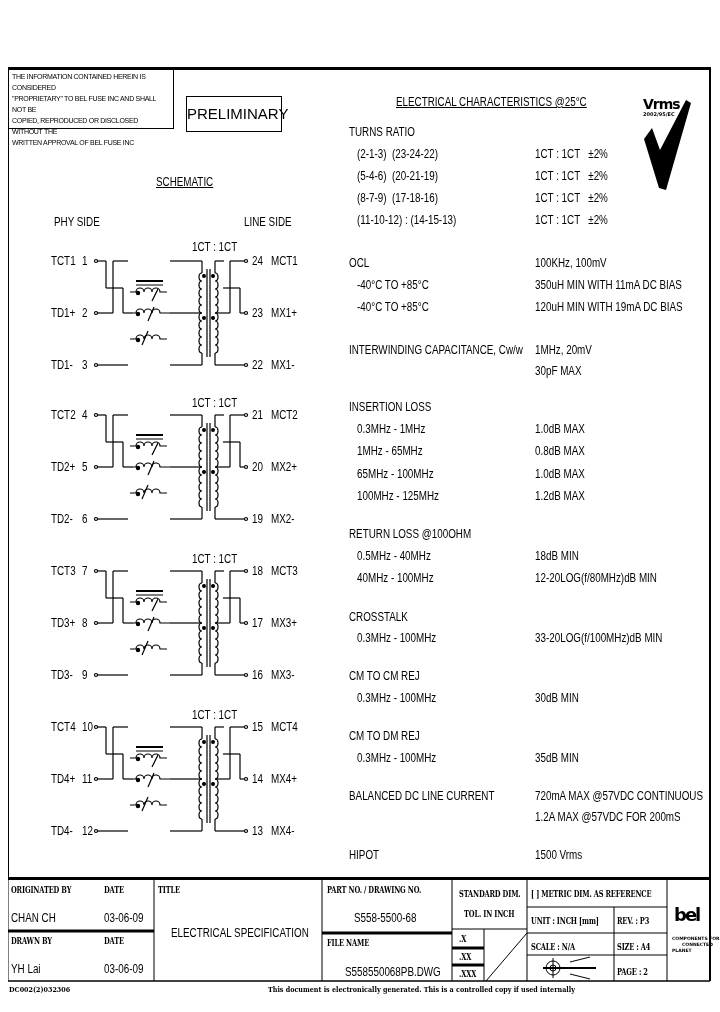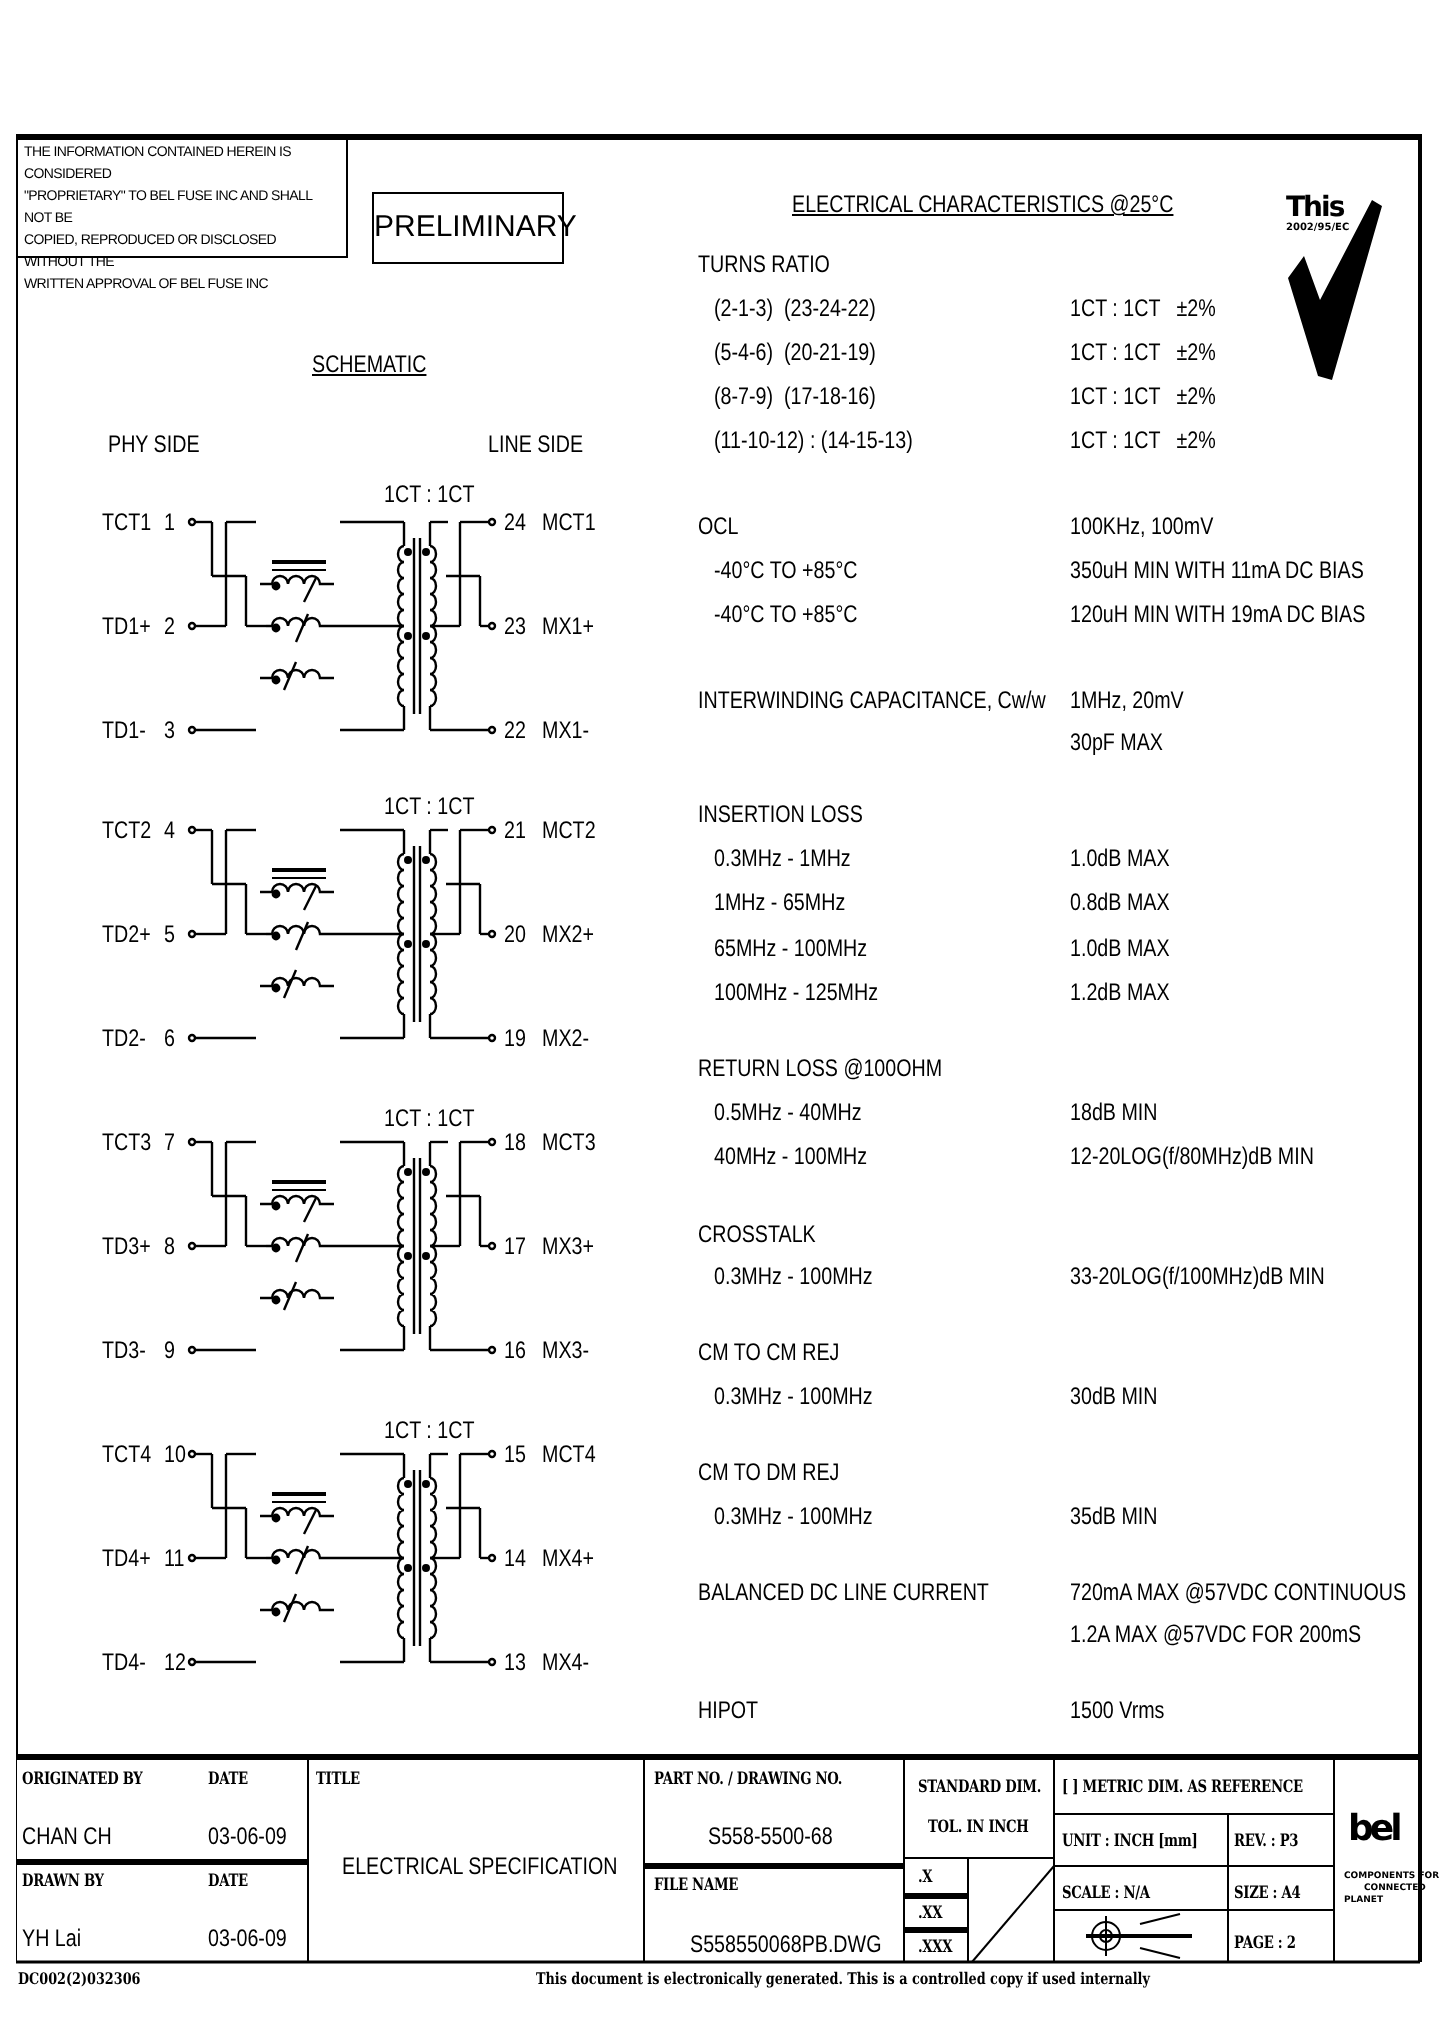--- a/index.html
+++ b/index.html
@@ -24,21 +24,21 @@
 <div class="notice">
   <div>THE INFORMATION CONTAINED HEREIN IS CONSIDERED</div>
   <div>"PROPRIETARY" TO BEL FUSE INC AND SHALL NOT BE</div>
   <div>COPIED, REPRODUCED OR DISCLOSED WITHOUT THE</div>
   <div>WRITTEN APPROVAL OF BEL FUSE INC</div>
 </div>
 
 <div class="prelim">PRELIMINARY</div>
 
 <div class="abs" style="left:643px;top:97px;">
-  <div style="font-family:'DejaVu Sans',sans-serif;font-weight:bold;font-size:14px;line-height:14px;letter-spacing:-1px;">This</div>
+  <div style="font-family:'DejaVu Sans',sans-serif;font-weight:bold;font-size:14px;line-height:14px;letter-spacing:-1px;">Vrms</div>
   <div style="font-family:'DejaVu Sans',sans-serif;font-weight:bold;font-size:5px;line-height:6px;">2002/95/EC</div>
 </div>
 <svg width="720" height="1012" style="pointer-events:none">
   <polygon points="644,139 652,128 660,150 686,100 691,103 666,190 659,188" fill="#000"></polygon>
 </svg>
 
 <div class="abs tx u" style="left:156px;top:175px;">SCHEMATIC</div>
 <div class="abs tx" style="left:54px;top:215px;">PHY SIDE</div>
 <div class="abs tx" style="left:244px;top:215px;">LINE SIDE</div>
 

